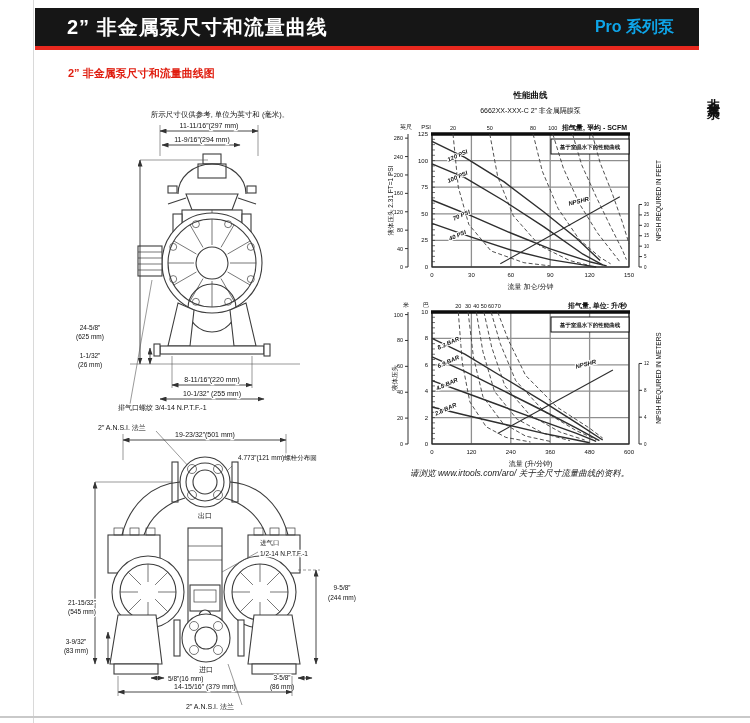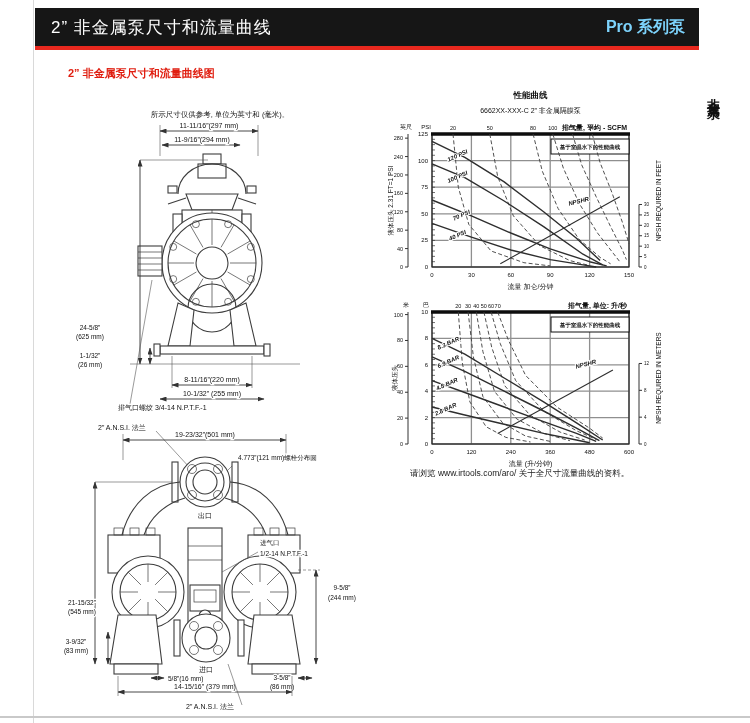--- a/index.html
+++ b/index.html
@@ -3,22 +3,22 @@
 <meta charset="utf-8">
 <style>
   html,body{margin:0;padding:0;background:#e9e9e9;}
   #page{position:relative;width:750px;height:723px;background:#ffffff;overflow:hidden;
         font-family:"Liberation Sans",sans-serif;color:#222;}
   .edge-left{position:absolute;left:33px;top:0;width:1px;height:723px;background:#d9d9d9;}
   .edge-bottom{position:absolute;left:0;top:716px;width:750px;height:2px;background:#c9c9c9;}
 
   #header-bar{position:absolute;left:35px;top:8px;width:664px;height:38px;background:#161616;
               display:flex;align-items:center;justify-content:space-between;}
-  #header-title{color:#fff;font-weight:normal;font-size:17px;padding-left:16px;letter-spacing:1px;}
-  #header-series{color:#7dd3fc;font-weight:bold;font-size:16px;padding-right:14px;margin-left:40px;}
+  #header-title{color:#fff;font-weight:bold;font-size:20px;padding-left:32px;letter-spacing:1px;}
+  #header-series{color:#0ea5e9;font-weight:bold;font-size:16px;padding-right:25px;margin-left:40px;}
   #header-redline{position:absolute;left:35px;top:46px;width:664px;height:4px;background:#e8281e;}
 
   #section-title{position:absolute;left:68px;top:66px;font-size:11px;font-weight:bold;color:#e01e10;}
 
   #sidebar-vertical{position:absolute;left:704px;top:88px;writing-mode:vertical-rl;
                     font-size:13px;font-weight:bold;letter-spacing:3px;color:#111;}
 
   svg{font-family:"Liberation Sans",sans-serif;}
   
   .dl{stroke:#333;stroke-width:0.9;fill:none;}
@@ -43,21 +43,21 @@
   .axl{stroke:#333;stroke-width:1;}
   .curve{fill:none;stroke:#2e2e2e;stroke-width:1.4;stroke-linejoin:round;}
   .acurve{fill:none;stroke:#3c3c3c;stroke-width:0.9;stroke-dasharray:4 2.4;}
   .ncurve{fill:none;stroke:#2e2e2e;stroke-width:1.1;}
   .clabel{font-size:6px;font-weight:bold;font-style:italic;fill:#111;
           paint-order:stroke;stroke:#fff;stroke-width:2px;}
   .vlabel{font-size:6.5px;fill:#111;}
   .legend-box{fill:#fff;stroke:#111;stroke-width:1;}
   .legend-text{font-size:5.5px;font-weight:bold;fill:#111;}
 
-  #footnote{position:absolute;left:410px;top:468px;font-size:8.5px;color:#222;}
+  #footnote{position:absolute;left:410px;top:468px;font-size:8.5px;color:#222;font-style:italic;}
 </style>
 </head>
 <body>
 
 <div id="page">
   <div class="edge-left"></div>
   <div class="edge-bottom"></div>
 
   <div id="header-bar">
     <span id="header-title">2” 非金属泵尺寸和流量曲线</span>

